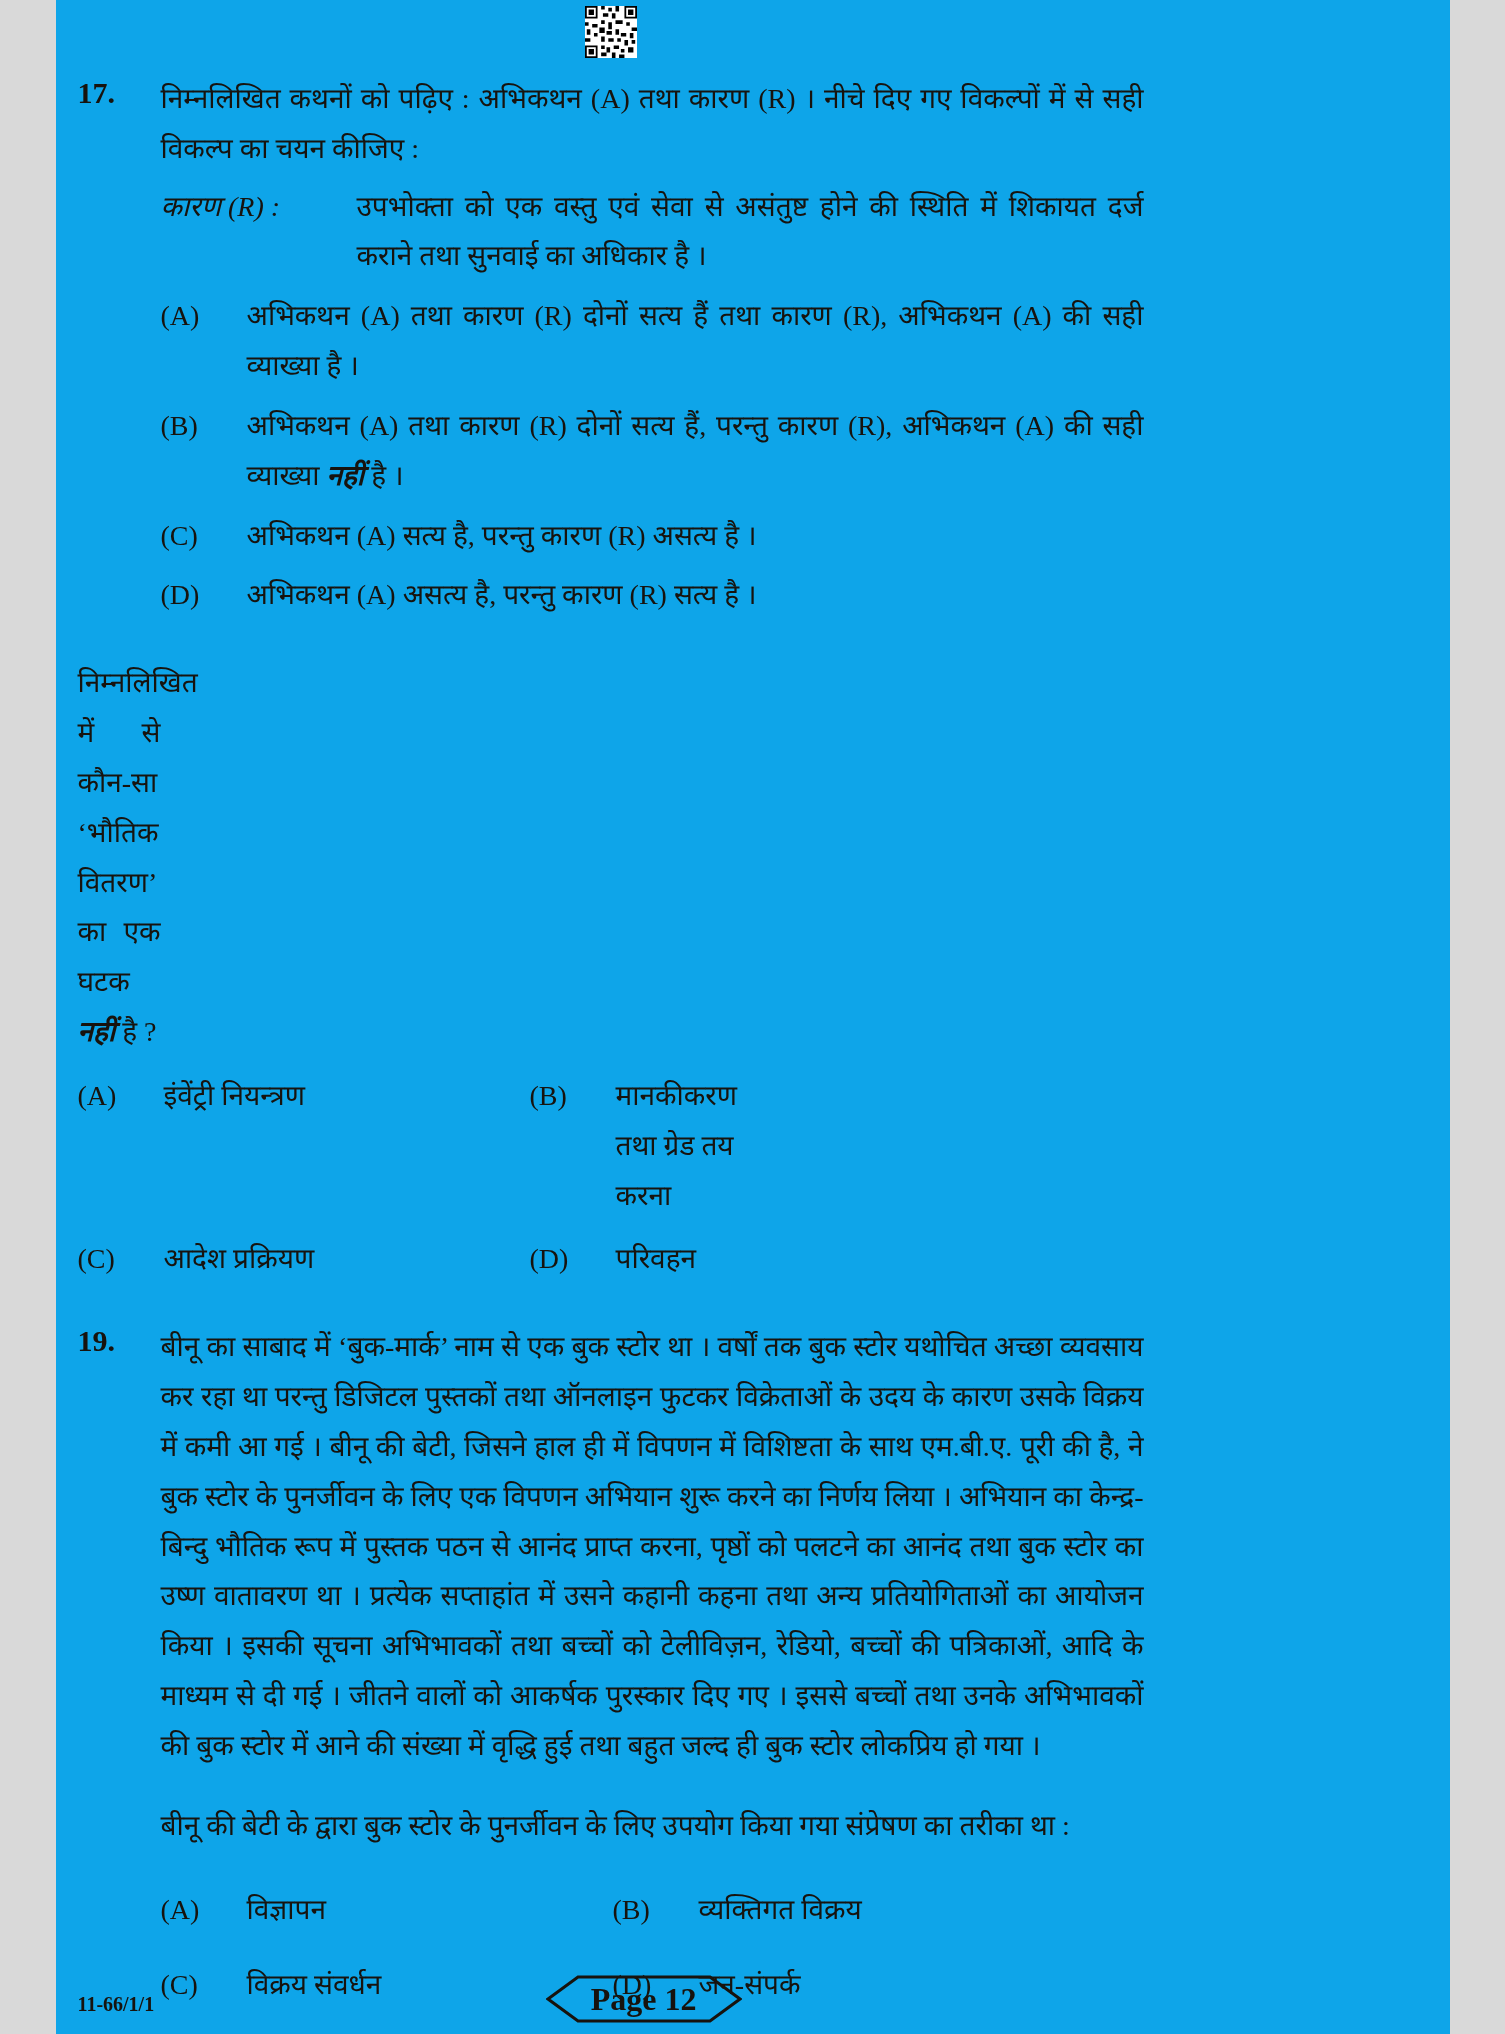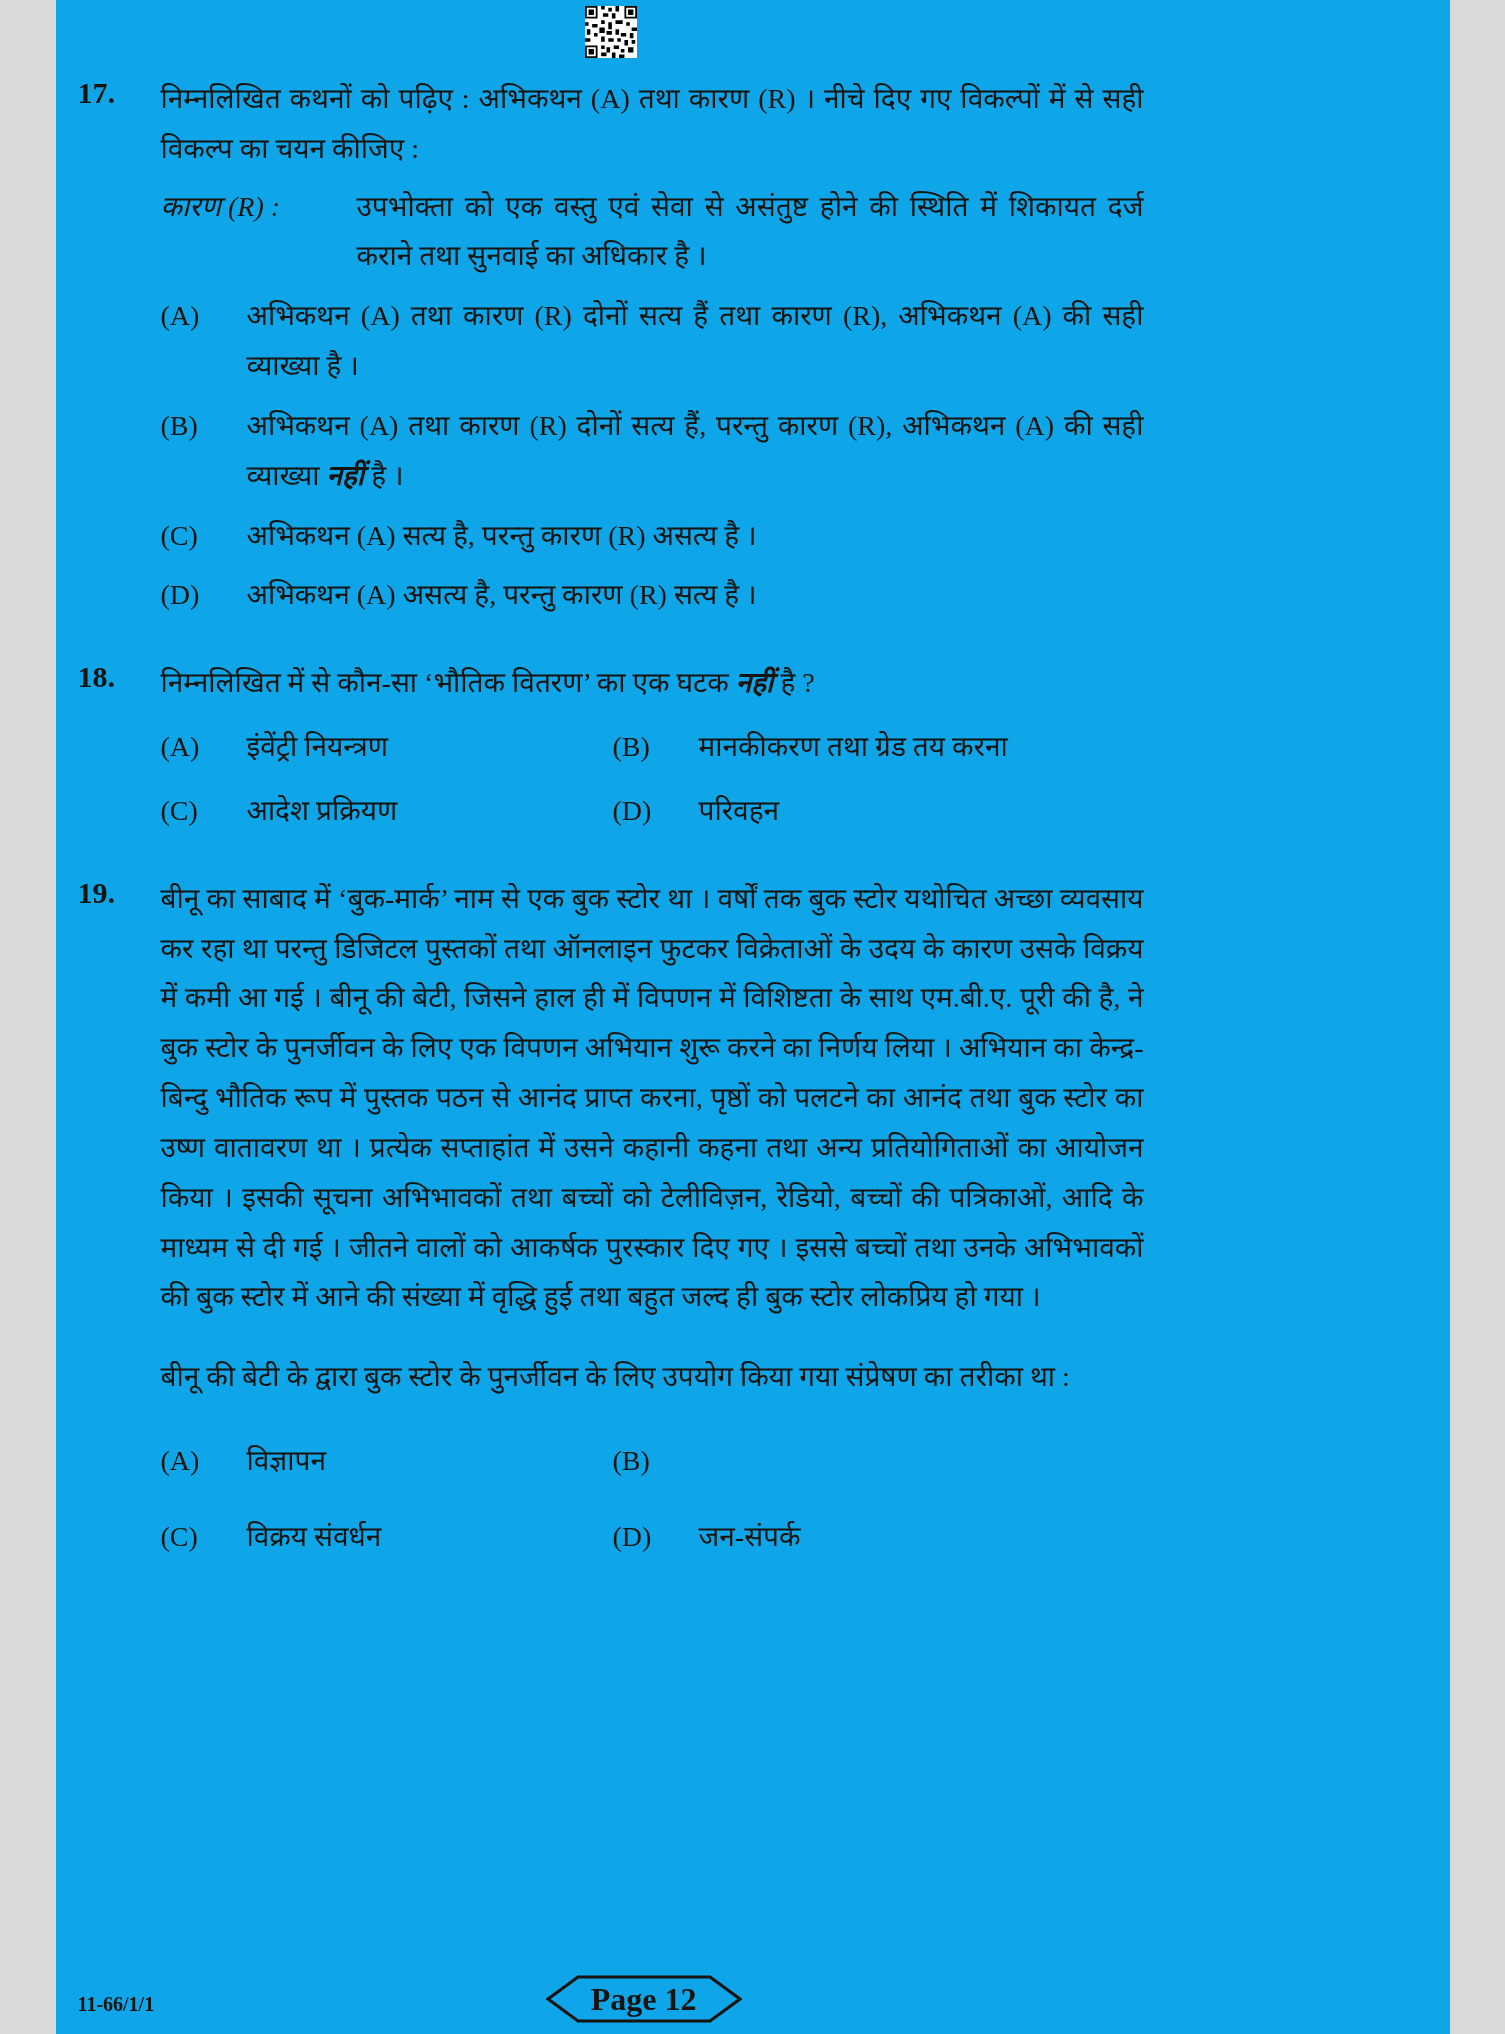--- a/index.html
+++ b/index.html
@@ -88,21 +88,20 @@
           <span class="opt-text">अभिकथन (A) सत्य है, परन्तु कारण (R) असत्य है ।</span>
         </div>
         <div class="opt">
           <span class="opt-label">(D)</span>
           <span class="opt-text">अभिकथन (A) असत्य है, परन्तु कारण (R) सत्य है ।</span>
         </div>
       </div>
     </section>
 
     <section class="question">
-      <div class="qnum">18.</div>
       <div class="qbody">
         <p class="qtext"><span>निम्नलिखित में से कौन-सा ‘भौतिक वितरण’ का एक घटक </span><span class="emph">नहीं</span><span> है ?</span></p>
 
         <div class="opt-grid">
           <div class="opt">
             <span class="opt-label">(A)</span>
             <span>इंवेंट्री नियन्त्रण</span>
           </div>
           <div class="opt">
             <span class="opt-label">(B)</span>
@@ -128,20 +127,21 @@
         <p class="qtext">बीनू का साबाद में ‘बुक-मार्क’ नाम से एक बुक स्टोर था । वर्षों तक बुक स्टोर यथोचित अच्छा व्यवसाय कर रहा था परन्तु डिजिटल पुस्तकों तथा ऑनलाइन फुटकर विक्रेताओं के उदय के कारण उसके विक्रय में कमी आ गई । बीनू की बेटी, जिसने हाल ही में विपणन में विशिष्टता के साथ एम.बी.ए. पूरी की है, ने बुक स्टोर के पुनर्जीवन के लिए एक विपणन अभियान शुरू करने का निर्णय लिया । अभियान का केन्द्र-बिन्दु भौतिक रूप में पुस्तक पठन से आनंद प्राप्त करना, पृष्ठों को पलटने का आनंद तथा बुक स्टोर का उष्ण वातावरण था । प्रत्येक सप्ताहांत में उसने कहानी कहना तथा अन्य प्रतियोगिताओं का आयोजन किया । इसकी सूचना अभिभावकों तथा बच्चों को टेलीविज़न, रेडियो, बच्चों की पत्रिकाओं, आदि के माध्यम से दी गई । जीतने वालों को आकर्षक पुरस्कार दिए गए । इससे बच्चों तथा उनके अभिभावकों की बुक स्टोर में आने की संख्या में वृद्धि हुई तथा बहुत जल्द ही बुक स्टोर लोकप्रिय हो गया ।</p>
         <p class="q19-question">बीनू की बेटी के द्वारा बुक स्टोर के पुनर्जीवन के लिए उपयोग किया गया संप्रेषण का तरीका था :</p>
 
         <div class="opt-grid q19-options">
           <div class="opt">
             <span class="opt-label">(A)</span>
             <span>विज्ञापन</span>
           </div>
           <div class="opt">
             <span class="opt-label">(B)</span>
+            <span>व्यक्तिगत विक्रय</span>
           </div>
         </div>
         <div class="opt-grid q19-options">
           <div class="opt">
             <span class="opt-label">(C)</span>
             <span>विक्रय संवर्धन</span>
           </div>
           <div class="opt">
             <span class="opt-label">(D)</span>
             <span>जन-संपर्क</span>

